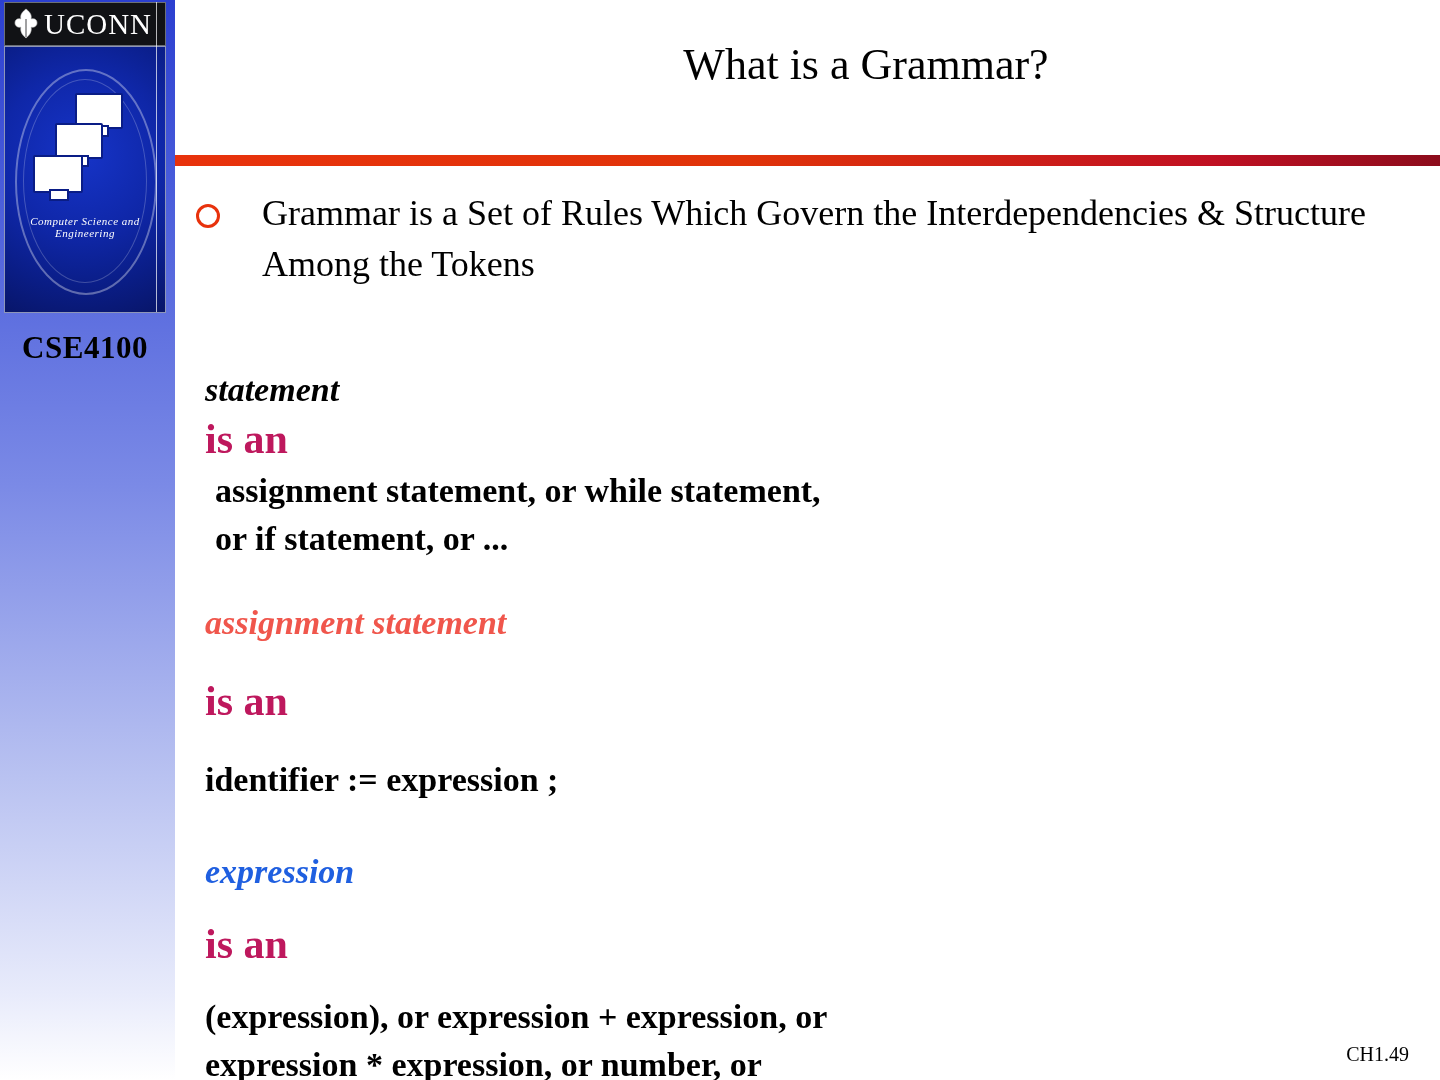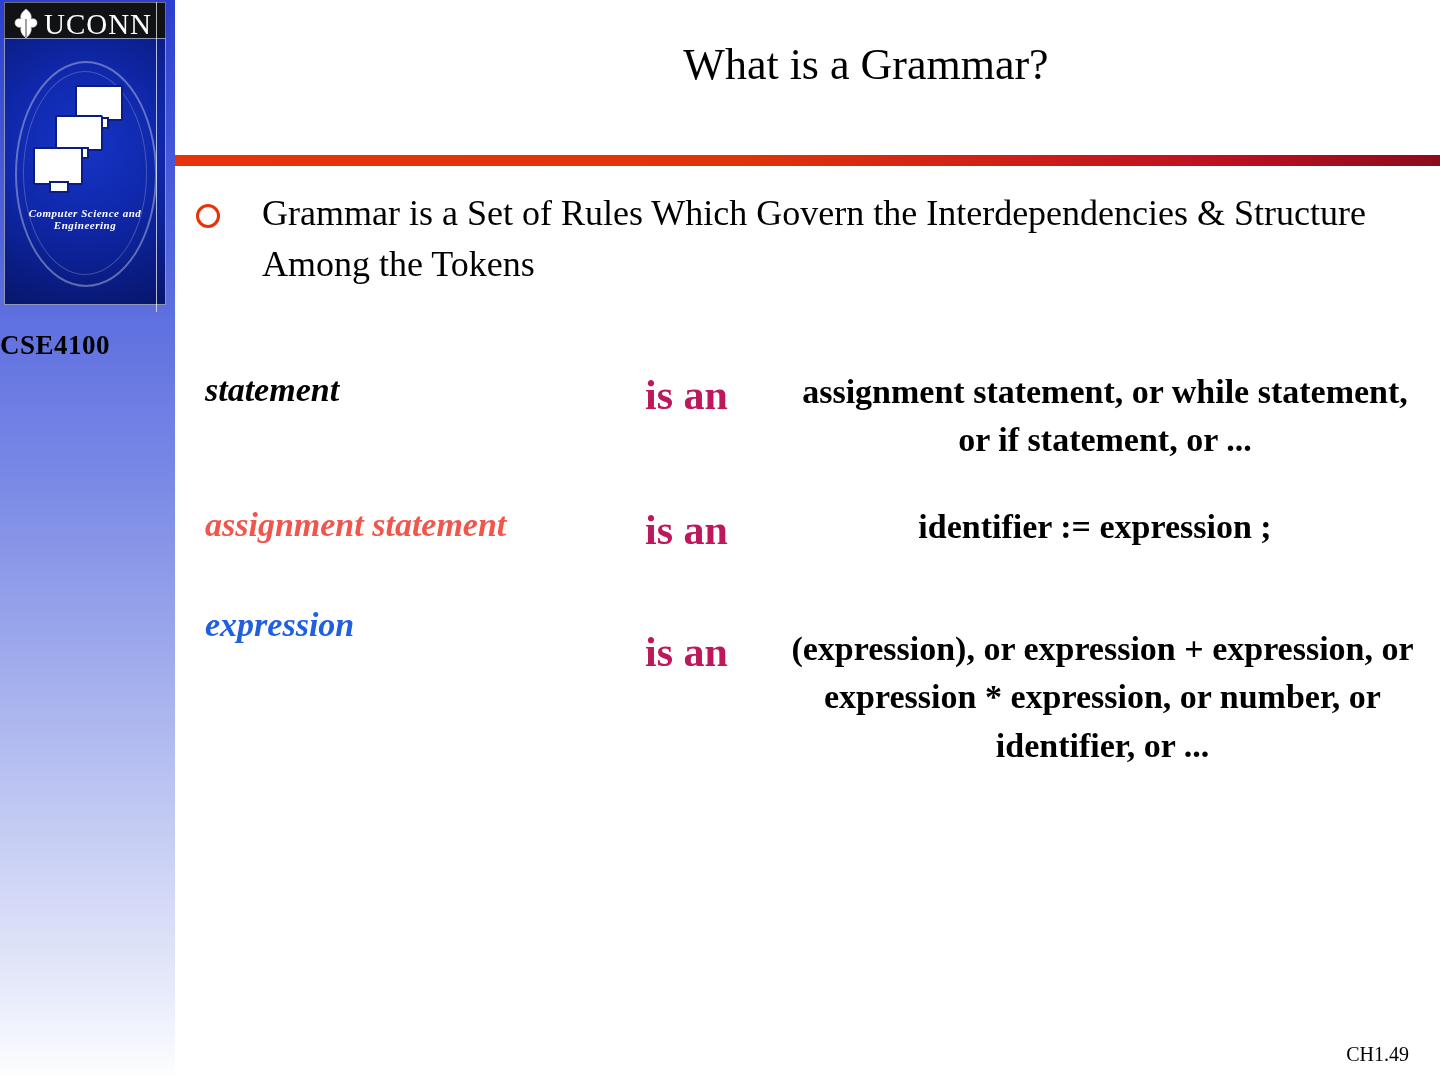--- a/index.html
+++ b/index.html
@@ -58,27 +58,26 @@
   .uconn-banner .oak {
     position: absolute;
     left: 6px;
     top: 4px;
     width: 30px;
     height: 33px;
   }
   .seal {
     position: absolute;
     left: 4px;
-    top: 38px;
+    top: 46px;
     width: 160px;
     height: 265px;
     background: radial-gradient(circle at 48% 40%, #1634c8 0%, #0f27a8 45%, #0a1d86 75%, #081568 100%);
     border: 1px solid #8e96b8;
     overflow: hidden;
-    font-weight: bold;
   }
   .seal-ring {
     position: absolute;
     left: 10px;
     top: 22px;
     width: 138px;
     height: 222px;
     border-radius: 50%;
     border: 2px solid rgba(255,255,255,0.35);
   }
@@ -127,24 +126,24 @@
     top: 2px;
     width: 1px;
     height: 310px;
     background: rgba(255,255,255,0.7);
   }
   .course-code {
     position: absolute;
     left: 0;
     top: 330px;
     width: 170px;
-    text-align: left;
+    text-align: center;
     font-family: "Liberation Serif", serif;
     font-weight: bold;
-    font-size: 27px;
+    font-size: 31px;
     color: #000000;
     letter-spacing: 0.5px;
   }
 
   
   .title {
     position: absolute;
     left: 175px;
     top: 42px;
     width: 1382px;
@@ -199,20 +198,21 @@
   .rules {
     position: absolute;
     left: 205px;
     top: 368px;
     width: 1215px;
   }
   .rule {
     display: flex;
     align-items: flex-start;
     margin-bottom: 38px;
+    flex-direction: column;
   }
   .rule-lhs {
     flex: 0 0 auto;
     width: 440px;
     font-family: "Liberation Serif", serif;
     font-weight: bold;
     font-style: italic;
     font-size: 34px;
     line-height: 1.3;
     color: #000000;
@@ -227,24 +227,23 @@
     color: #be185d;
   }
   .rule-rhs {
     flex: 1 1 auto;
     font-family: "Liberation Serif", serif;
     font-weight: bold;
     font-size: 34px;
     line-height: 1.42;
     color: #000000;
     max-width: 620px;
-    text-align: center;
   }
   .rule.r1 .rule-rhs { padding-left: 10px; }
-  .rule.r2 { margin-bottom: 46px; }
+  .rule.r2 { margin-bottom: 46px; gap: 28px; }
   .rule.r2 .rule-lhs { color: #f0564c; }
   .rule.r3 .rule-lhs { color: #1f5fe0; padding-top: 0px; }
   .rule.r3 .rule-mid { padding-top: 22px; }
   .rule.r3 .rule-rhs { padding-top: 22px; max-width: 660px; }
 
   
   .footer {
     position: absolute;
     right: 31px;
     bottom: 14px;

